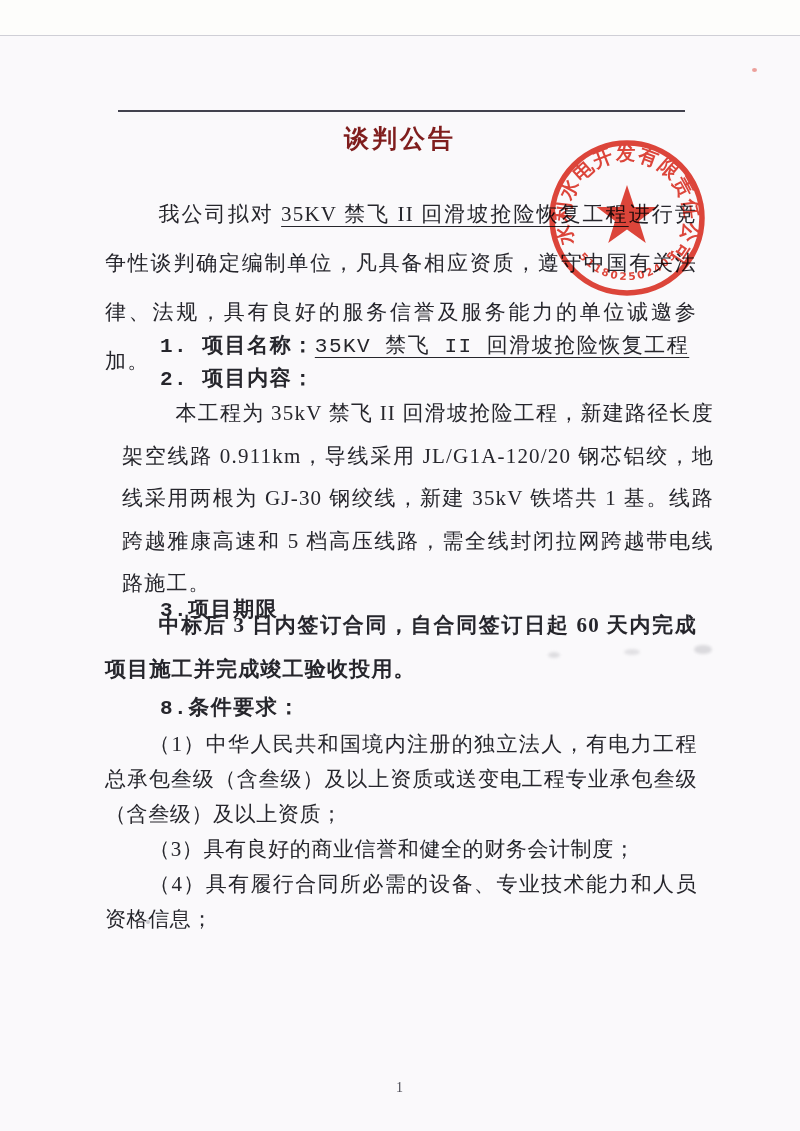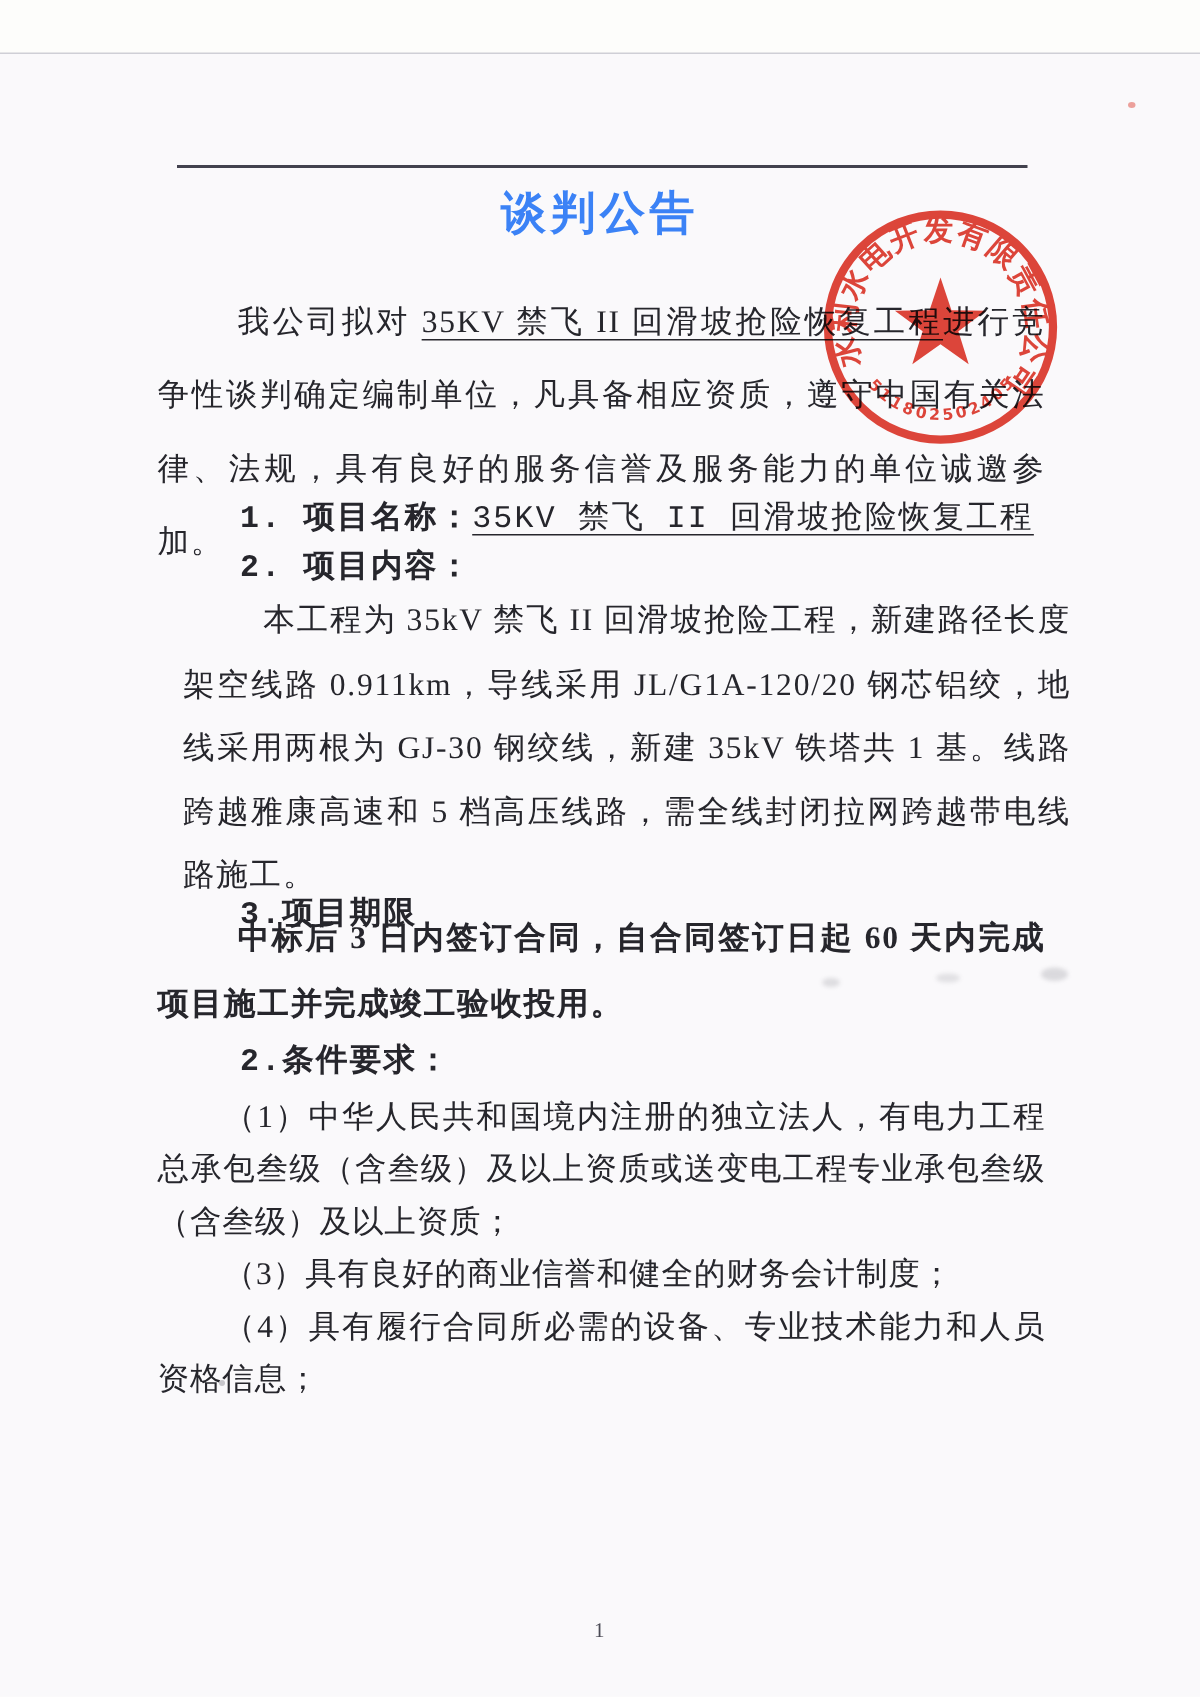--- a/index.html
+++ b/index.html
@@ -13,22 +13,22 @@
     position:absolute;left:0;top:0;width:800px;height:35px;
     background:#fdfdfb;border-bottom:1px solid #cfcfd6;
   }
   .paper{position:absolute;left:0;top:36px;width:800px;height:1095px;background:#faf9fb;}
   .rule{
     position:absolute;left:118px;top:110px;width:567px;height:2px;
     background:#42424e;
   }
   .title{
     position:absolute;left:105px;top:122px;width:590px;height:48px;
-    text-align:center;font-size:30px;font-weight:bold;letter-spacing:3px;
-    color:#3b82f6;
+    text-align:center;font-size:25px;font-weight:bold;letter-spacing:3px;
+    color:#7f1d1d;
   }
   .block{
     position:absolute;left:105px;width:592px;
     font-size:21px;letter-spacing:1.2px;text-align:justify;
   }
   .block p{margin:0;}
   .indent{text-indent:2.55em;}
   .p1{top:190px;line-height:49px;}
   .s-label{font-weight:bold;letter-spacing:1.5px;padding-left:55px;font-family:Liberation Mono, monospace;}
   .s1{top:330px;line-height:33px;}
@@ -88,21 +88,21 @@
 
 <div class="block s3">
   <p class="s-label">3.项目期限</p>
 </div>
 
 <div class="block p3">
   <p class="indent"><span class="u-seg">中标后 3 日内签订合同，自合同签订日起 60 天内完成项目施工并完成竣工验收投用。</span></p>
 </div>
 
 <div class="block s4">
-  <p class="s-label">2.条件要求：</p>
+  <p class="s-label">8.条件要求：</p>
 </div>
 
 <div class="block conds">
   <p>（1）中华人民共和国境内注册的独立法人，有电力工程总承包叁级（含叁级）及以上资质或送变电工程专业承包叁级（含叁级）及以上资质；</p>
   <p>（3）具有良好的商业信誉和健全的财务会计制度；</p>
   <p>（4）具有履行合同所必需的设备、专业技术能力和人员资格信息；</p>
 </div>
 
 <div class="page-num">1</div>
 

